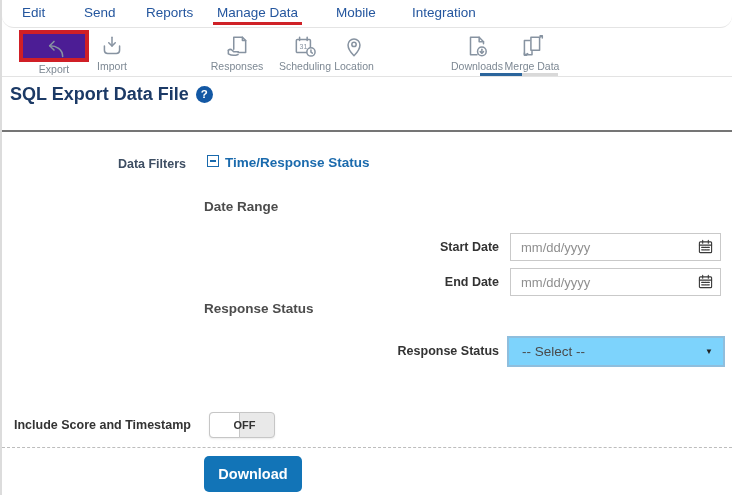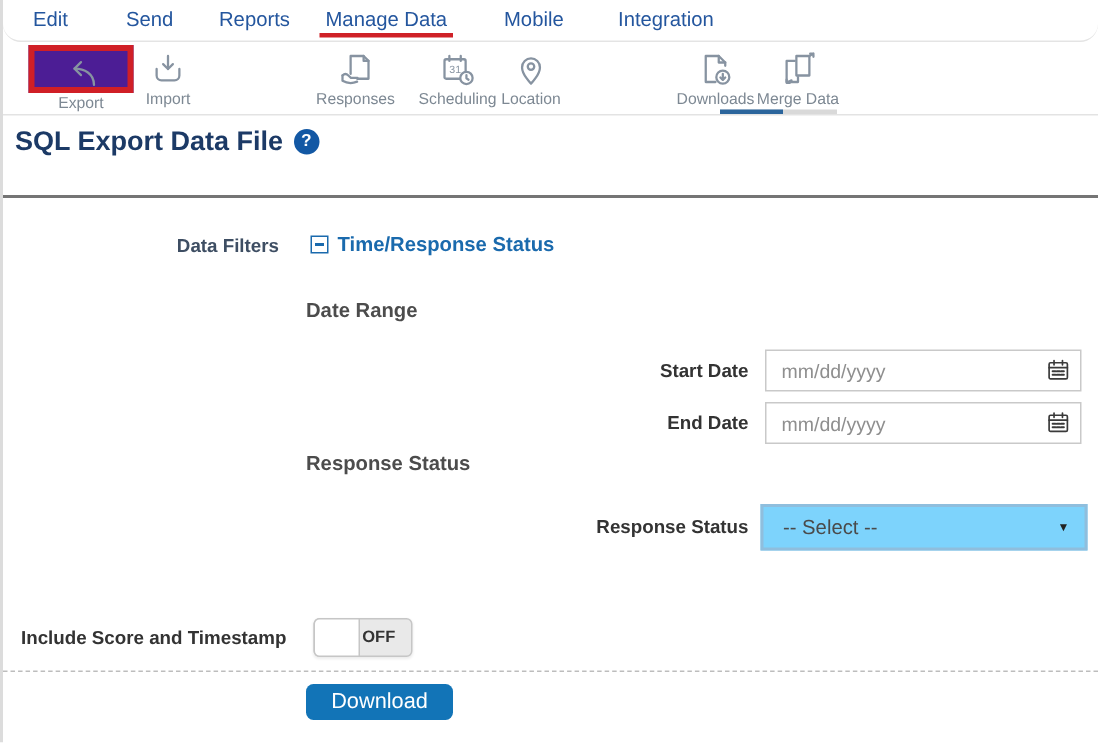--- a/index.html
+++ b/index.html
@@ -39,21 +39,21 @@
   .help-icon { width:17px; height:17px; border-radius:50%; background:#1358a4;
                color:#fff; font-size:11.5px; font-weight:bold; line-height:17px;
                text-align:center; cursor:pointer; }
   .title-divider { position:absolute; top:130px; left:0; right:0; height:2px;
                background:#757575; }
 
   
   .df-label { position:absolute; top:157px; left:0; width:184px; text-align:right;
               font-size:12.5px; font-weight:bold; color:#3e4e63; }
   .df-group { position:absolute; top:155px; left:205px; display:flex;
-              align-items:center; gap:6px; cursor:pointer; }
+              gap:6px; cursor:pointer; }
   .collapse-icon { width:12px; height:12px; border:1px solid #1a6aad;
               position:relative; background:#fff; }
   .collapse-icon::after { content:""; position:absolute; left:2px; right:2px;
               top:50%; margin-top:-1px; height:2px; background:#1a6aad; }
   .df-group-label { font-size:13.5px; font-weight:bold; color:#1a6aad; }
 
   
   .section-heading { position:absolute; left:202px; font-size:13.5px;
               font-weight:bold; color:#4c4c4c; }
   .h-daterange { top:199px; }
@@ -82,29 +82,29 @@
 
   
   .toggle-row { position:absolute; top:412px; left:0; right:0; height:27px; }
   .toggle-label { position:absolute; left:12px; top:0; line-height:27px;
               font-size:12.5px; font-weight:bold; color:#333; }
   .toggle { position:absolute; left:207px; top:0; width:66px; height:26px;
               background:#e9e9e9; border:1px solid #c6c6c6; border-radius:4px;
               cursor:pointer; box-shadow:0 1px 2px rgba(0,0,0,.08); }
   .toggle-knob { position:absolute; left:-1px; top:-1px; width:31px; height:26px;
               background:#fff; border:1px solid #c6c6c6; border-radius:4px 0 0 4px; }
-  .toggle-state { position:absolute; right:4px; top:0; width:35px; text-align:center;
+  .toggle-state { position:absolute; right:12px; top:0; width:35px; text-align:center;
               line-height:24px; font-size:11px; font-weight:bold; color:#333; }
 
   .dashed-divider { position:absolute; top:447px; left:0; right:0; height:0;
               border-top:1px dashed #bdbdbd; }
 
-  .download-btn { position:absolute; top:456px; left:202px; width:98px; height:24px;
+  .download-btn { position:absolute; top:456px; left:202px; width:98px; height:36px;
               background:#1274b7; border:none; border-radius:5px; color:#fff;
-              font-size:14.5px; font-weight:normal; cursor:pointer;
+              font-size:14.5px; font-weight:bold; cursor:pointer;
               font-family:"Liberation Sans",sans-serif; }
 
   .icon-svg { stroke:#8793a1; fill:none; stroke-width:1.4; stroke-linecap:round;
               stroke-linejoin:round; }
 </style>
 </head>
 <body>
 
 <div id="app">
 

